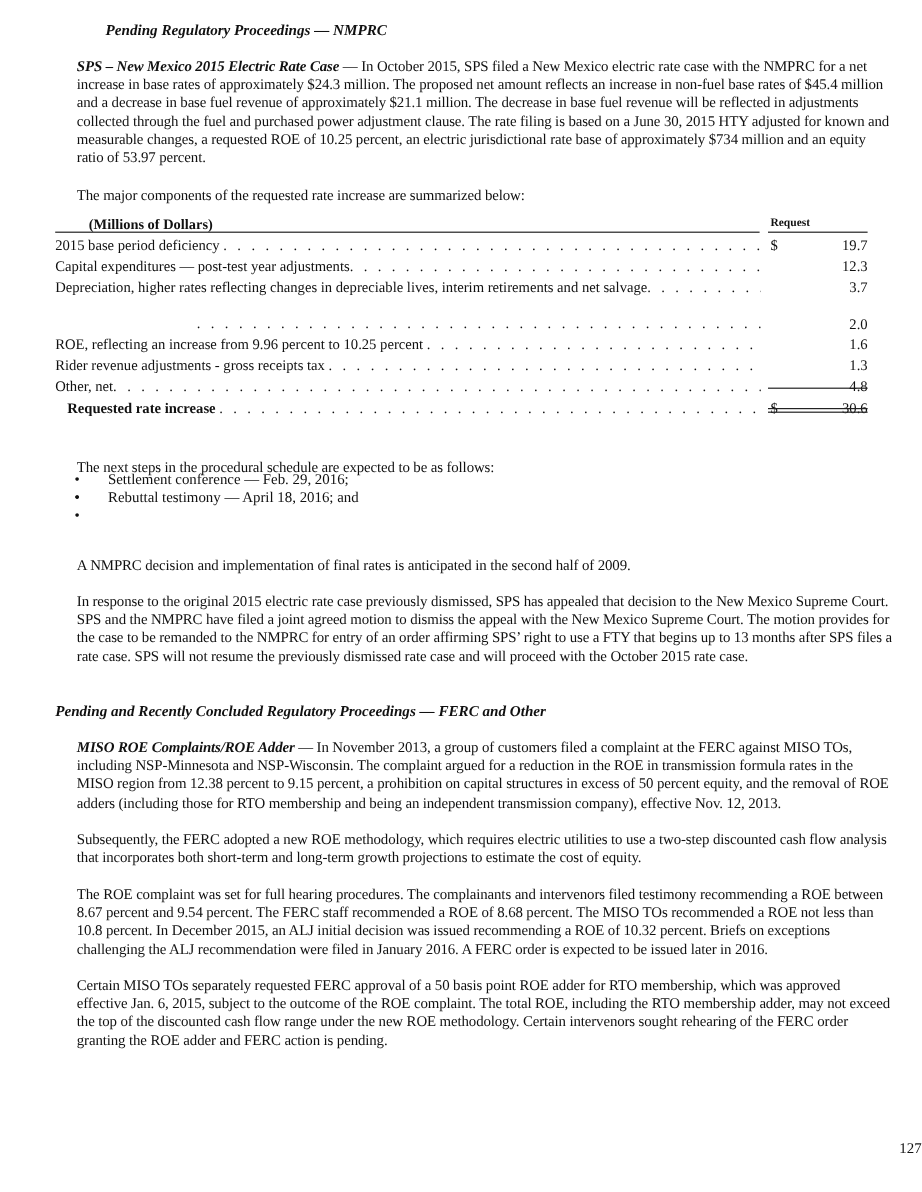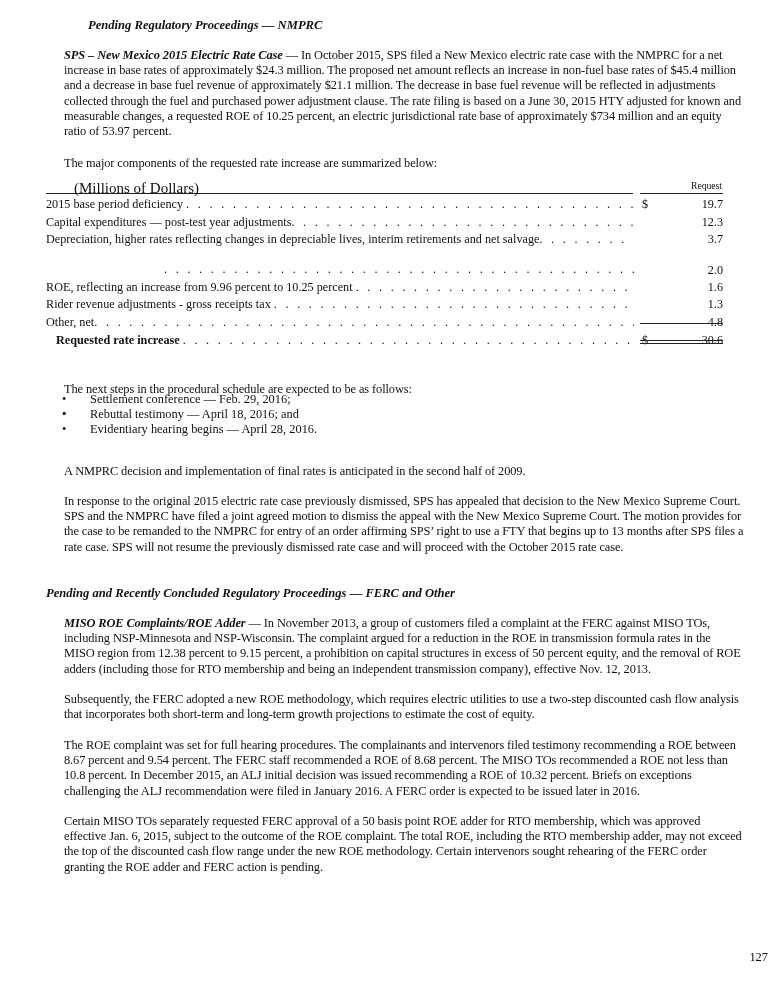--- a/index.html
+++ b/index.html
@@ -9,22 +9,22 @@
   }
   .h-section { position: absolute; left: 46px; font-style: italic; font-weight: bold; font-size: 12.6px; }
   .para { position: absolute; left: 64px; width: 680px; line-height: 15.2px; font-size: 12.4px; letter-spacing: -0.1px; }
   .para b.lead { font-style: italic; font-weight: bold; }
   .bullets { position: absolute; left: 62px; margin: 0; padding: 0; list-style: none; }
   .bullets li { position: relative; padding-left: 28px; line-height: 15.2px; font-size: 12.4px; }
   .bullets li .dot { position: absolute; left: 0; top: 0; }
   
   .tbl { position: absolute; left: 46px; top: 180px; width: 680px; font-family: "Liberation Serif", serif; }
   .tbl-head { position: relative; height: 14px; }
-  .tbl-head .unit { position: absolute; left: 0; top: 0; font-size: 15px; font-weight: normal; padding-left: 28px; }
-  .tbl-head .col { position: absolute; left: 596px; width: 80px; text-align: right; top: 0; font-size: 9.6px; font-weight: normal; }
+  .tbl-head .unit { position: absolute; left: 0; top: 0; font-size: 12px; font-weight: bold; padding-left: 28px; }
+  .tbl-head .col { position: absolute; left: 596px; width: 80px; text-align: left; top: 0; font-size: 9.6px; font-weight: bold; }
   .rule-left { position: absolute; left: 46px; top: 193px; width: 587px; height: 0; border-top: 1.4px solid #222; }
   .rule-right { position: absolute; left: 640px; top: 193px; width: 83px; height: 0; border-top: 1.4px solid #222; }
   .row { position: relative; height: 17.6px; font-size: 12.2px; }
   .row.tall { height: 30px; }
   .row .lbl { position: absolute; left: 0; width: 588px; overflow: hidden; white-space: nowrap; }
   .row.tall .lbl { white-space: normal; line-height: 13.5px; }
   .row .lbl .dots { letter-spacing: 2.8px; }
   .row .cur { position: absolute; left: 596px; }
   .row .val { position: absolute; left: 596px; width: 81px; text-align: right; }
   .row.tall .cur, .row.tall .val { top: 13px; }
@@ -92,21 +92,21 @@
 <div class="total-rule-top"></div>
 <div class="total-rule-bot1"></div>
 <div class="total-rule-bot2"></div>
 
 <div class="para" style="top:362px;margin-top:20px;">The next steps in the procedural schedule are expected to be as follows:</div>
 
 <ul class="bullets" style="top:392px;">
   <li><span class="dot">•</span><span>Settlement conference — Feb. 29, 2016;</span></li>
   <li><span class="dot">•</span></li>
   <li><span class="dot">•</span><span>Rebuttal testimony — April 18, 2016; and</span></li>
-  <li><span class="dot">•</span><span>Evidentiary hearing begins — April 28, 2016.</span></li>
+  <li><span class="dot">•</span></li>
 </ul>
 
 <div class="para" style="top:464px;">A NMPRC decision and implementation of final rates is anticipated in the second half of 2009.</div>
 
 <div class="para" style="top:494px;">In response to the original 2015 electric rate case previously dismissed, SPS has appealed that decision to the New Mexico Supreme Court.  SPS and the NMPRC have filed a joint agreed motion to dismiss the appeal with the New Mexico Supreme Court.  The motion provides for the case to be remanded to the NMPRC for entry of an order affirming SPS’ right to use a FTY that begins up to 13 months after SPS files a rate case.  SPS will not resume the previously dismissed rate case and will proceed with the October 2015 rate case.</div>
 
 <div class="h-section" style="top:586px;">Pending and Recently Concluded Regulatory Proceedings — FERC and Other</div>
 
 <div class="para" style="top:616px;">
   <b class="lead">MISO ROE Complaints/ROE Adder</b><span> — In November 2013, a group of customers filed a complaint at the FERC against MISO TOs, including NSP-Minnesota and NSP-Wisconsin.  The complaint argued for a reduction in the ROE in transmission formula rates in the MISO region from 12.38 percent to 9.15 percent, a prohibition on capital structures in excess of 50 percent equity, and the removal of ROE adders (including those for RTO membership and being an independent transmission company), effective Nov. 12, 2013.</span>

